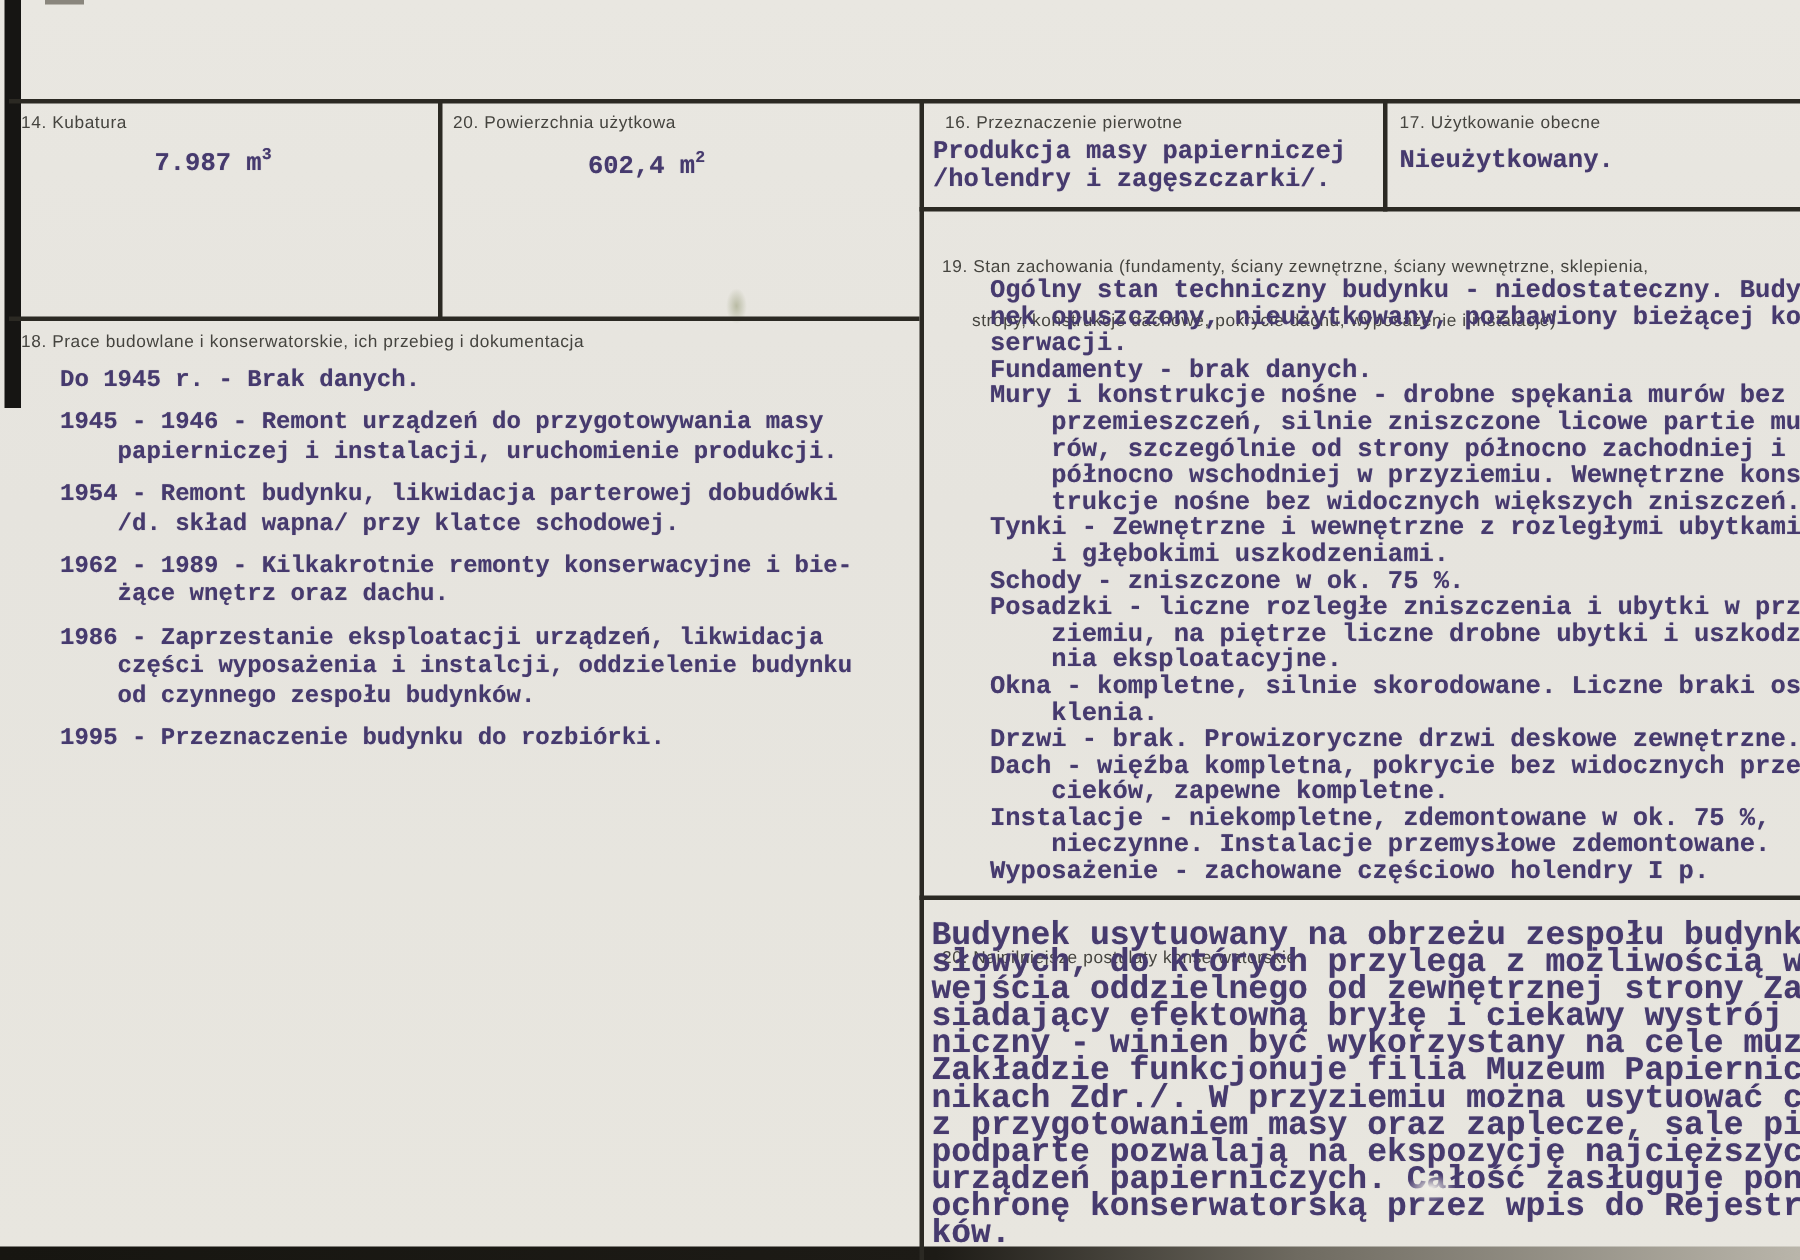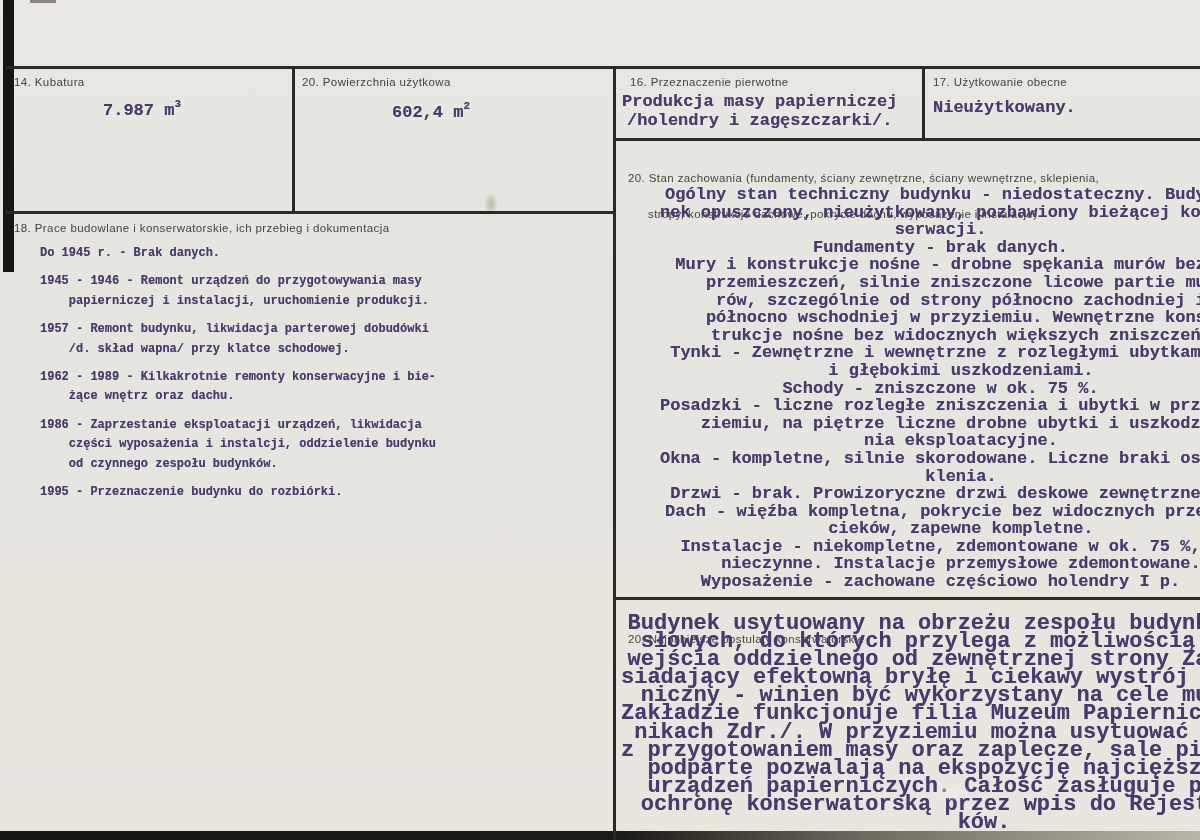--- a/index.html
+++ b/index.html
@@ -22,27 +22,26 @@
     background:linear-gradient(90deg,#171611 0%, #1d1b16 52%, #6e6a60 72%, #b9b5aa 100%);
   }
   .flabel{
     position:absolute; font-size:11.5px; color:var(--label);
     letter-spacing:.4px; white-space:pre;
   }
   .type{
     position:absolute; font-family:"Liberation Mono","DejaVu Sans Mono",monospace;
     font-weight:bold; color:var(--ink); white-space:pre;
     text-shadow:0 0 .5px rgba(70,58,110,.55);
-    text-align:center;
   }
   .type sup{font-size:11px; position:relative; top:-1px;}
   .sz17{font-size:17px; line-height:19px;}
   .s19{font-size:17px; line-height:17.6px;}
   .s20{font-size:22px; line-height:18.1px;}
-  .entry{white-space:pre; margin-bottom:9px; font-size:12px; line-height:19.4px;}
+  .entry{white-space:pre; margin-bottom:9px; font-size:16px; line-height:19.4px;}
   .entries{position:absolute; font-family:"Liberation Mono","DejaVu Sans Mono",monospace;
     font-weight:bold; color:var(--ink); text-shadow:0 0 .5px rgba(70,58,110,.55);}
   .lbl2{margin-left:20px;}
   .smudge{position:absolute; left:484px; top:192px; width:14px; height:24px;
     background:radial-gradient(ellipse at center,#b9bba4 0%, rgba(185,187,164,0) 70%);}
   .whiteout{position:absolute; left:938px; top:783px; width:32px; height:18px;
     background:radial-gradient(ellipse at center, #efede6 0%, rgba(239,237,230,0) 75%);}
 </style>
 </head>
 <body>
@@ -69,21 +68,21 @@
   <div class="type sz17" style="left:392px; top:98px;"><span>602,4 m</span><sup>2</sup></div>
 
   <div class="flabel" style="left:630px; top:76px;">16. Przeznaczenie pierwotne</div>
   <div class="type sz17" style="left:622px; top:92px;">Produkcja masy papierniczej
 /holendry i zagęszczarki/.</div>
 
   <div class="flabel" style="left:933px; top:76px;">17. Użytkowanie obecne</div>
   <div class="type sz17" style="left:933px; top:98px;">Nieużytkowany.</div>
 
   <div class="flabel" style="left:628px; top:148px;">
-    <div>20. Stan zachowania (fundamenty, ściany zewnętrzne, ściany wewnętrzne, sklepienia,</div>
+    <div>19. Stan zachowania (fundamenty, ściany zewnętrzne, ściany wewnętrzne, sklepienia,</div>
     <div class="lbl2">stropy, konstrukcje dachowe, pokrycie dachu, wyposażenie i instalacje)</div>
   </div>
   <div class="type s19" style="left:621px; top:186px;margin-left:39px;">Ogólny stan techniczny budynku - niedostateczny. Budy-
 nek opuszczony, nieużytkowany, pozbawiony bieżącej kon-
 serwacji.
 Fundamenty - brak danych.
 Mury i konstrukcje nośne - drobne spękania murów bez
     przemieszczeń, silnie zniszczone licowe partie mu-
     rów, szczególnie od strony północno zachodniej i
     północno wschodniej w przyziemiu. Wewnętrzne kons-
@@ -101,21 +100,21 @@
     cieków, zapewne kompletne.
 Instalacje - niekompletne, zdemontowane w ok. 75 %,
     nieczynne. Instalacje przemysłowe zdemontowane.
 Wyposażenie - zachowane częściowo holendry I p.</div>
 
   <div class="flabel" style="left:14px; top:222px;">18. Prace budowlane i konserwatorskie, ich przebieg i dokumentacja</div>
   <div class="entries" style="left:40px; top:244px;">
     <div class="entry">Do 1945 r. - Brak danych.</div>
     <div class="entry">1945 - 1946 - Remont urządzeń do przygotowywania masy
     papierniczej i instalacji, uruchomienie produkcji.</div>
-    <div class="entry">1957 - Remont budynku, likwidacja parterowej dobudówki
+    <div class="entry">1954 - Remont budynku, likwidacja parterowej dobudówki
     /d. skład wapna/ przy klatce schodowej.</div>
     <div class="entry">1962 - 1989 - Kilkakrotnie remonty konserwacyjne i bie-
     żące wnętrz oraz dachu.</div>
     <div class="entry">1986 - Zaprzestanie eksploatacji urządzeń, likwidacja
     części wyposażenia i instalcji, oddzielenie budynku
     od czynnego zespołu budynków.</div>
     <div class="entry">1995 - Przeznaczenie budynku do rozbiórki.</div>
   </div>
 
   <div class="flabel" style="left:628px; top:585px;margin-top:48px;">20. Najpilniejsze postulaty konserwatorskie</div>

